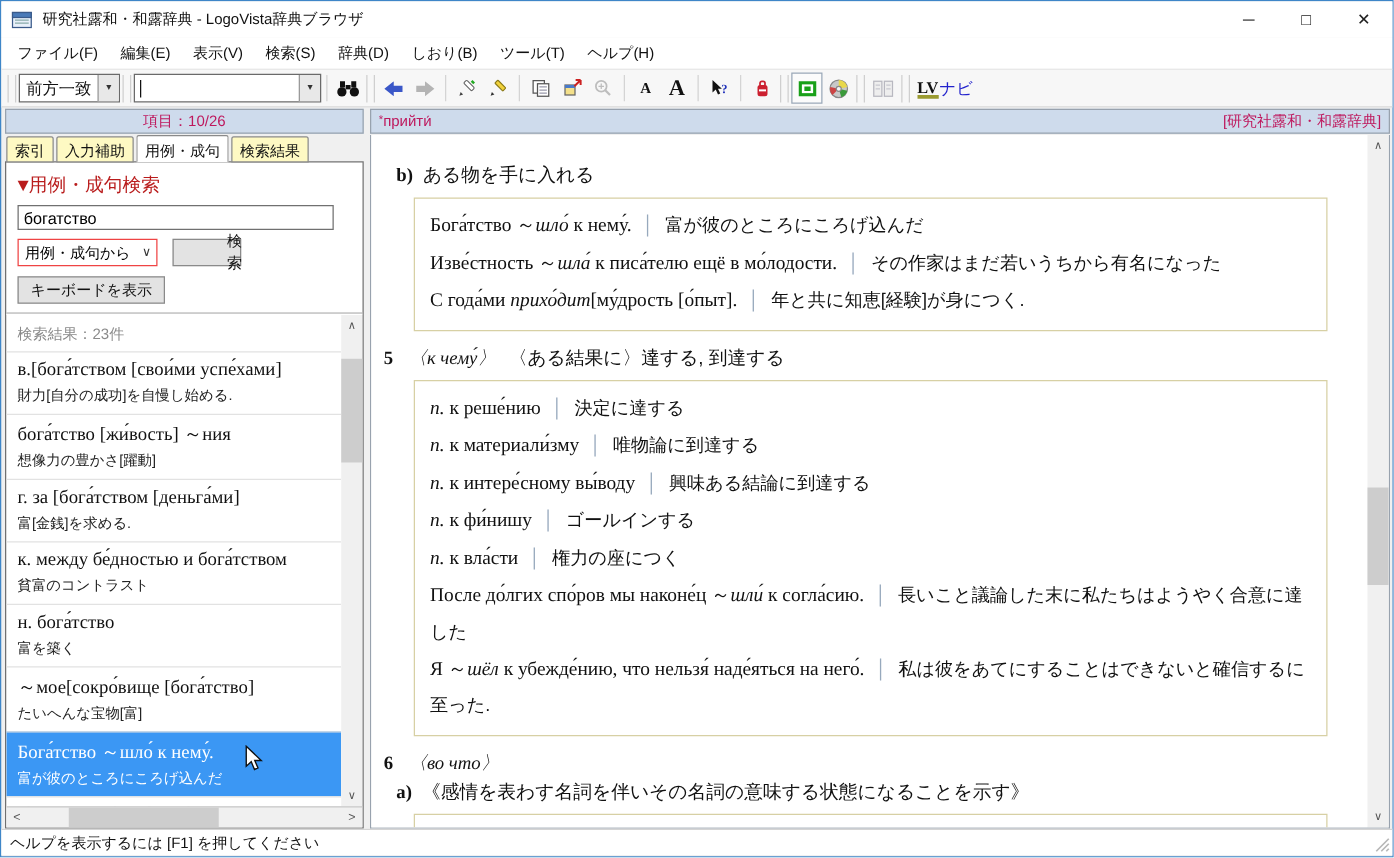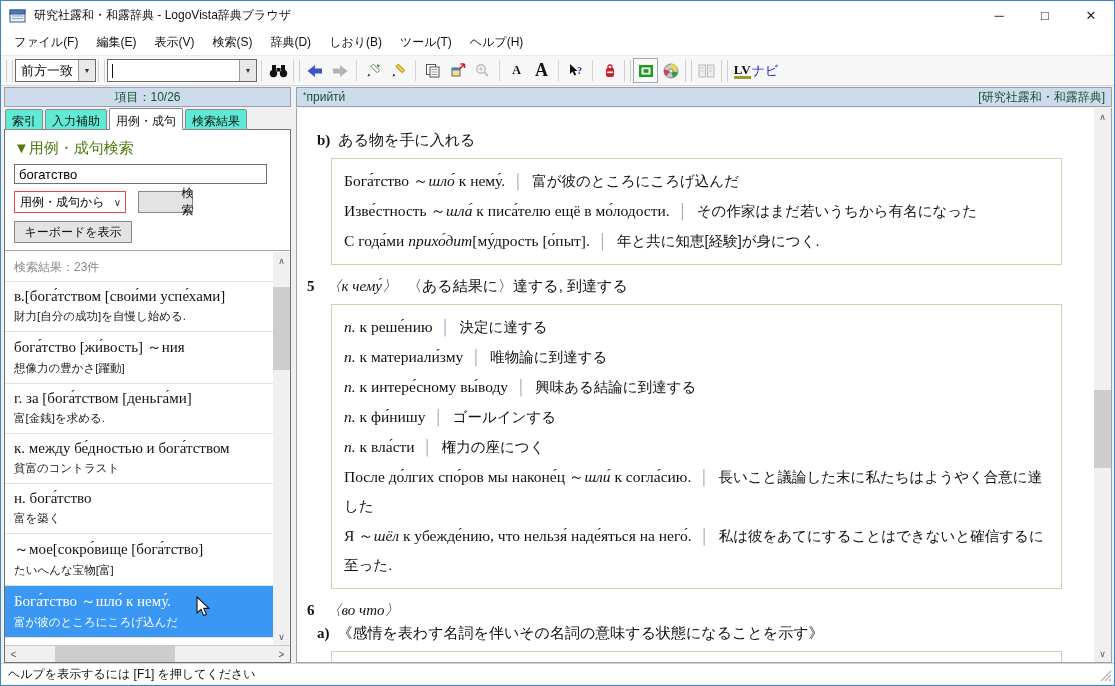--- a/index.html
+++ b/index.html
@@ -35,32 +35,32 @@
   .a-small{font-family:"Liberation Serif",serif;font-weight:bold;font-size:12px;color:#111;}
   .a-large{font-family:"Liberation Serif",serif;font-weight:bold;font-size:18px;color:#111;}
   .lv-navi{display:flex;align-items:center;font-size:13px;}
   .lv-navi .lv{font-family:"Liberation Serif",serif;font-weight:bold;color:#111;border-bottom:3px solid #9a9a30;line-height:1;}
   .lv-navi .navi{color:#2222cc;margin-left:1px;}
   
   .main{display:flex;height:577px;padding:1px 2px 0 3px;}
   .left{width:287px;display:flex;flex-direction:column;}
   .splitter{width:5px;}
   .right{flex:1;display:flex;flex-direction:column;}
-  .panel-header{height:20px;background:#cedbec;border:1px solid #98a2ae;font-size:12px;color:#14532d;display:flex;align-items:center;}
+  .panel-header{height:20px;background:#cedbec;border:1px solid #98a2ae;font-size:12px;color:#be185d;display:flex;align-items:center;}
   .panel-header.center{justify-content:center;}
   .panel-header.pad{padding:0 6px;}
   .dict-label{margin-left:auto;}
   .sup-mark{font-size:9px;vertical-align:top;}
   
   .tabs{display:flex;height:21px;margin-top:2px;font-size:12px;position:relative;z-index:2;padding-left:1px;}
-  .tab{padding:3px 6px 0 6px;border:1px solid #8a8a8a;background:#5eead4;border-radius:2px 2px 0 0;margin-right:2px;color:#111;white-space:nowrap;}
+  .tab{padding:3px 6px 0 6px;border:1px solid #8a8a8a;background:#fef9c3;border-radius:2px 2px 0 0;margin-right:2px;color:#111;white-space:nowrap;}
   .tab.active{background:#fff;border-bottom:1px solid #fff;height:22px;margin-top:-1px;padding-top:4px;}
   .groupbox{flex:1;border:1px solid #707070;background:#fff;margin-top:-1px;display:flex;flex-direction:column;overflow:hidden;}
   .searcharea{padding:9px 9px 7px 9px;}
-  .section-title{font-size:15px;color:#4d7c0f;}
+  .section-title{font-size:15px;color:#b91c1c;font-family:Liberation Mono, monospace;}
   .query-input{display:block;width:253px;height:20px;border:1px solid #707070;font-size:13px;padding:1px 4px;margin-top:6px;font-family:"Liberation Sans","DejaVu Sans",sans-serif;}
   .srow{display:flex;align-items:center;margin-top:7px;}
   .scope{display:flex;align-items:center;justify-content:space-between;border:1px solid #ef4444;background:#fff;width:112px;height:22px;font-size:12px;padding:0 4px 0 5px;}
   .scope .chev{font-size:10px;color:#333;}
   .btn{border:1px solid #8a8a8a;background:#e3e3e3;font-size:12px;color:#111;display:flex;align-items:center;justify-content:center;}
   .btn.search{width:55px;height:22px;margin-left:12px;padding-left:44px;}
   .btn.keyboard{width:118px;height:22px;margin-top:8px;}
   .hdivider{border-top:1px solid #a8a8a8;border-bottom:1px solid #ffffff;}
   
   .results{flex:1;display:flex;overflow:hidden;}

